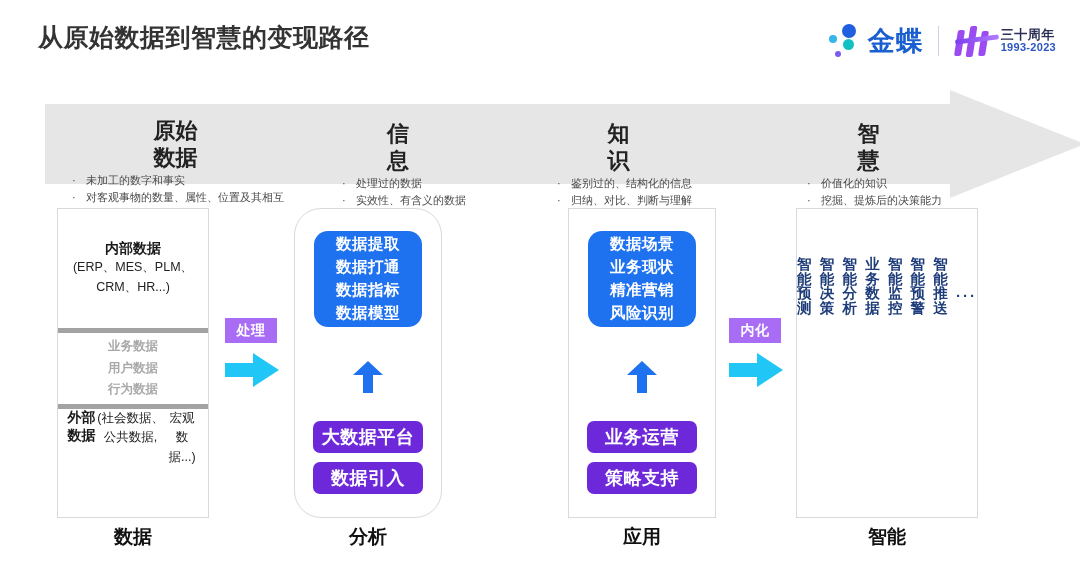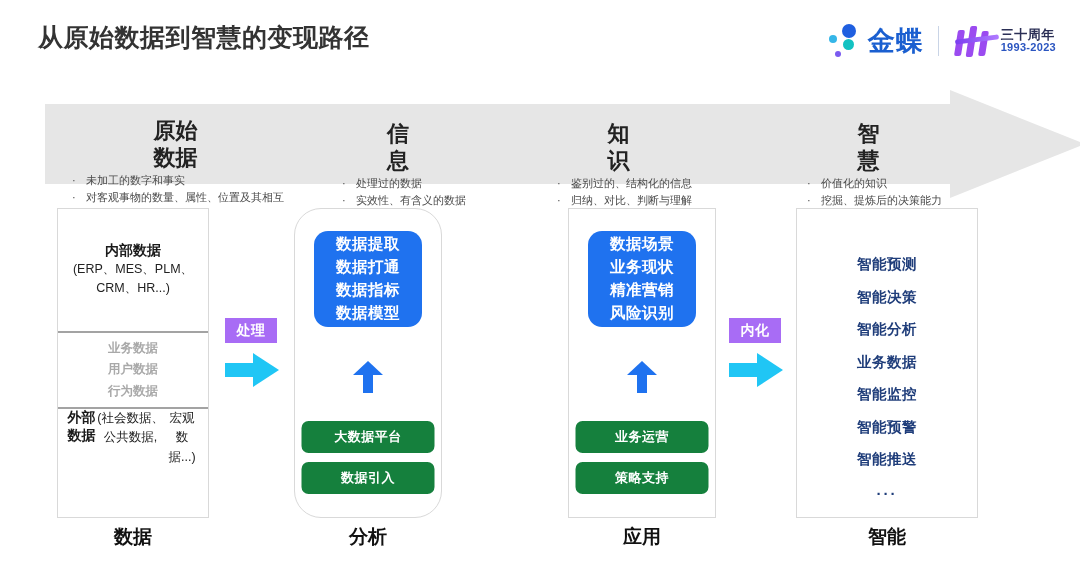--- a/index.html
+++ b/index.html
@@ -63,21 +63,21 @@
   
   .cards { position:absolute; left:0; top: 208px; width: 1080px; height: 310px; }
   .card { position:absolute; top:0; height: 310px; background:#fff;
           border: 1px solid #d9d9d9; }
   .card-1 { left: 57px;  width: 152px; }
   .card-2 { left: 294px; width: 148px; border-radius: 27px; }
   .card-3 { left: 568px; width: 148px; }
   .card-4 { left: 796px; width: 182px; }
 
   .seg { padding: 0 8px; text-align:center; }
-  .seg-div { border-bottom: 2px solid #a3a3a3; }
+  .seg-div { border-bottom: 5px solid #a3a3a3; }
   .seg-title { font-size: 14px; font-weight: bold; color:#1a1a1a; }
   .seg-sub { font-size: 12.5px; color:#222; line-height: 1.55; }
   .seg-gray { font-size: 12.5px; color:#a9a9a9; font-weight: bold; line-height: 1.72; }
 
   .seg-a { position:absolute; left:0; top:0; width:100%; height: 124px;
            display:flex; flex-direction:column; justify-content:center; }
   .seg-b { position:absolute; left:0; top:124px; width:100%; height: 76px;
            display:flex; flex-direction:column; justify-content:center; }
   .seg-c { position:absolute; left:0; top:200px; width:100%; height: 110px;
            display:flex; flex-direction:row; justify-content:center; }
@@ -88,28 +88,28 @@
             display:flex; flex-direction:column; align-items:center; justify-content:center;
             letter-spacing: 0.5px; }
   .up-arrow { position:absolute; top: 152px; left: 50%; transform: translateX(-50%);
               width: 30px; height: 32px; }
   .up-arrow .shaft { position:absolute; left: 10px; top: 12px; width: 10px; height: 20px;
                      background:#1f72ef; }
   .up-arrow .head { position:absolute; left: 0; top: 0; width: 0; height: 0;
                     border-left: 15px solid transparent; border-right: 15px solid transparent;
                     border-bottom: 14px solid #1f72ef; }
   .pill { position:absolute; left: 50%; transform: translateX(-50%);
-          width: 133px; height: 32px; background:#15803d; border-radius: 7px;
-          color:#fff; font-size: 13px; font-weight:bold;
+          width: 110px; height: 32px; background:#6d28d9; border-radius: 7px;
+          color:#fff; font-size: 18px; font-weight:bold;
           display:flex; align-items:center; justify-content:center; letter-spacing:0.5px; }
   .pill-1 { top: 212px; }
   .pill-2 { top: 253px; }
 
   .smart-list { position:absolute; left:0; top: 48px; width:100%;
-                display:flex; flex-direction:column; align-items:center; }
+                display:flex; flex-direction:row; align-items:center; }
   .smart-item { font-size: 14.5px; font-weight: bold; color:#1f3d7a;
                 line-height: 1; margin-bottom: 18px; letter-spacing: 0.5px; }
   .smart-ellip { font-size: 15px; font-weight: bold; color:#1f3d7a; letter-spacing: 2px; }
 
   
   .conn { position:absolute; width: 64px; }
   .conn-1 { left: 225px; top: 318px; }
   .conn-2 { left: 478px; top: 318px; }
   .conn-3 { left: 729px; top: 318px; }
   .conn-badge { width: 52px; height: 25px; background:#a86cf5; color:#ffffff;

